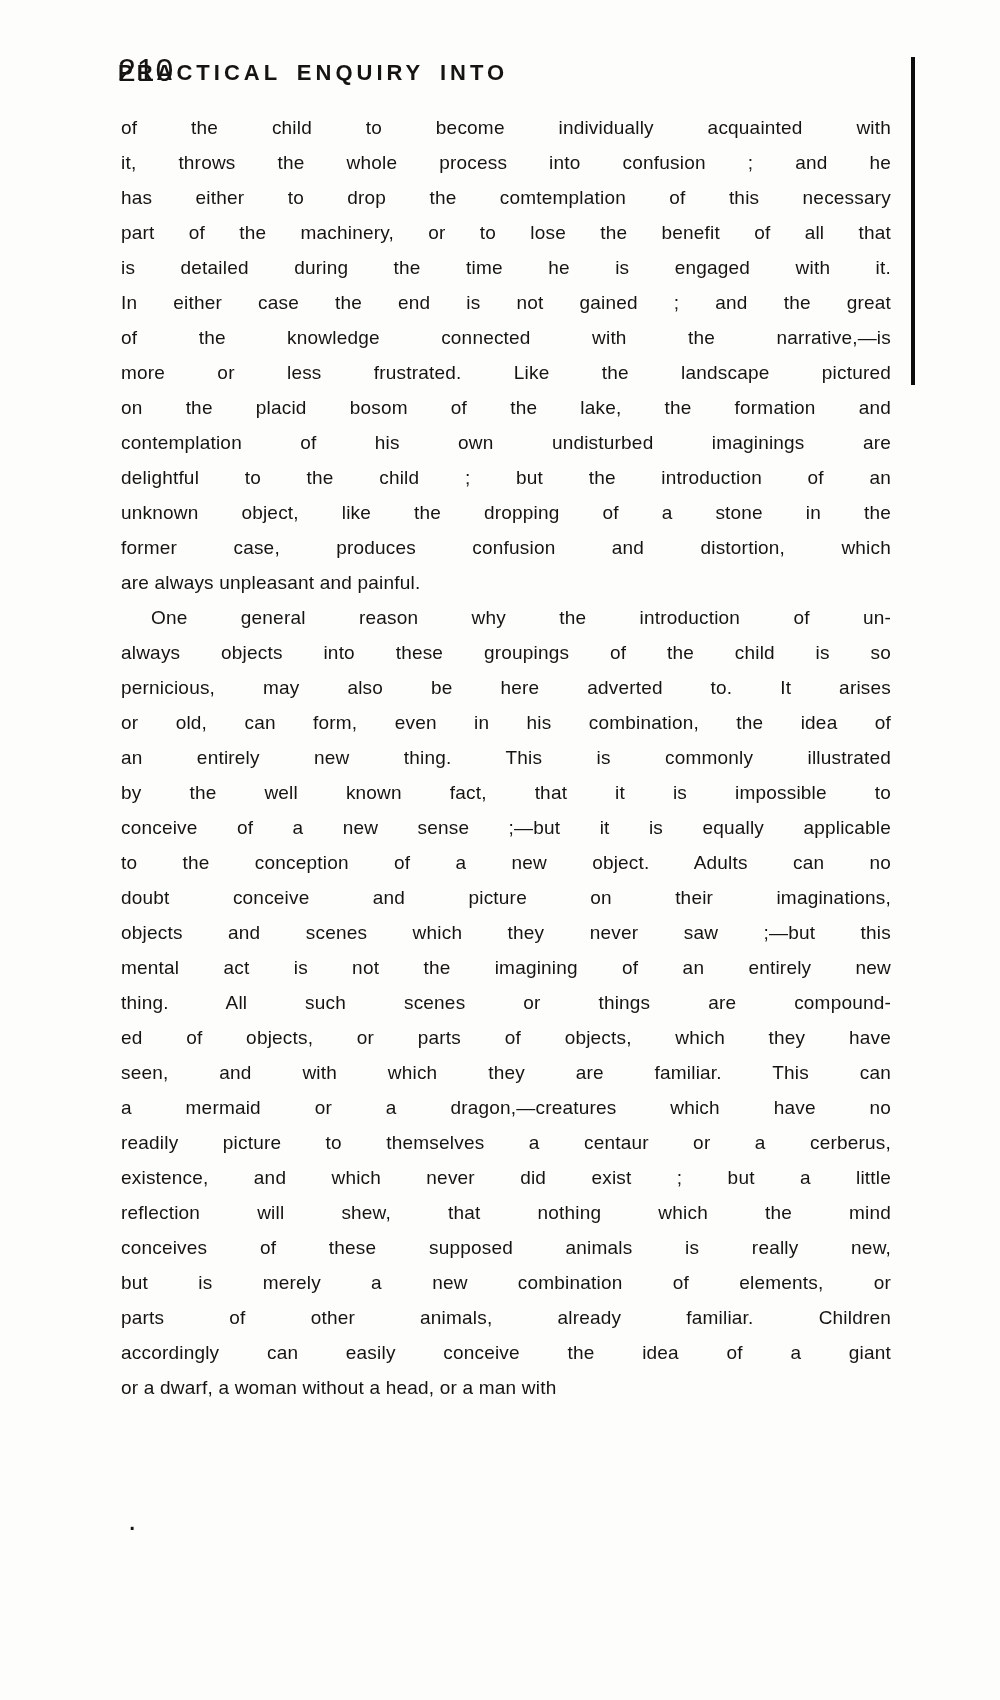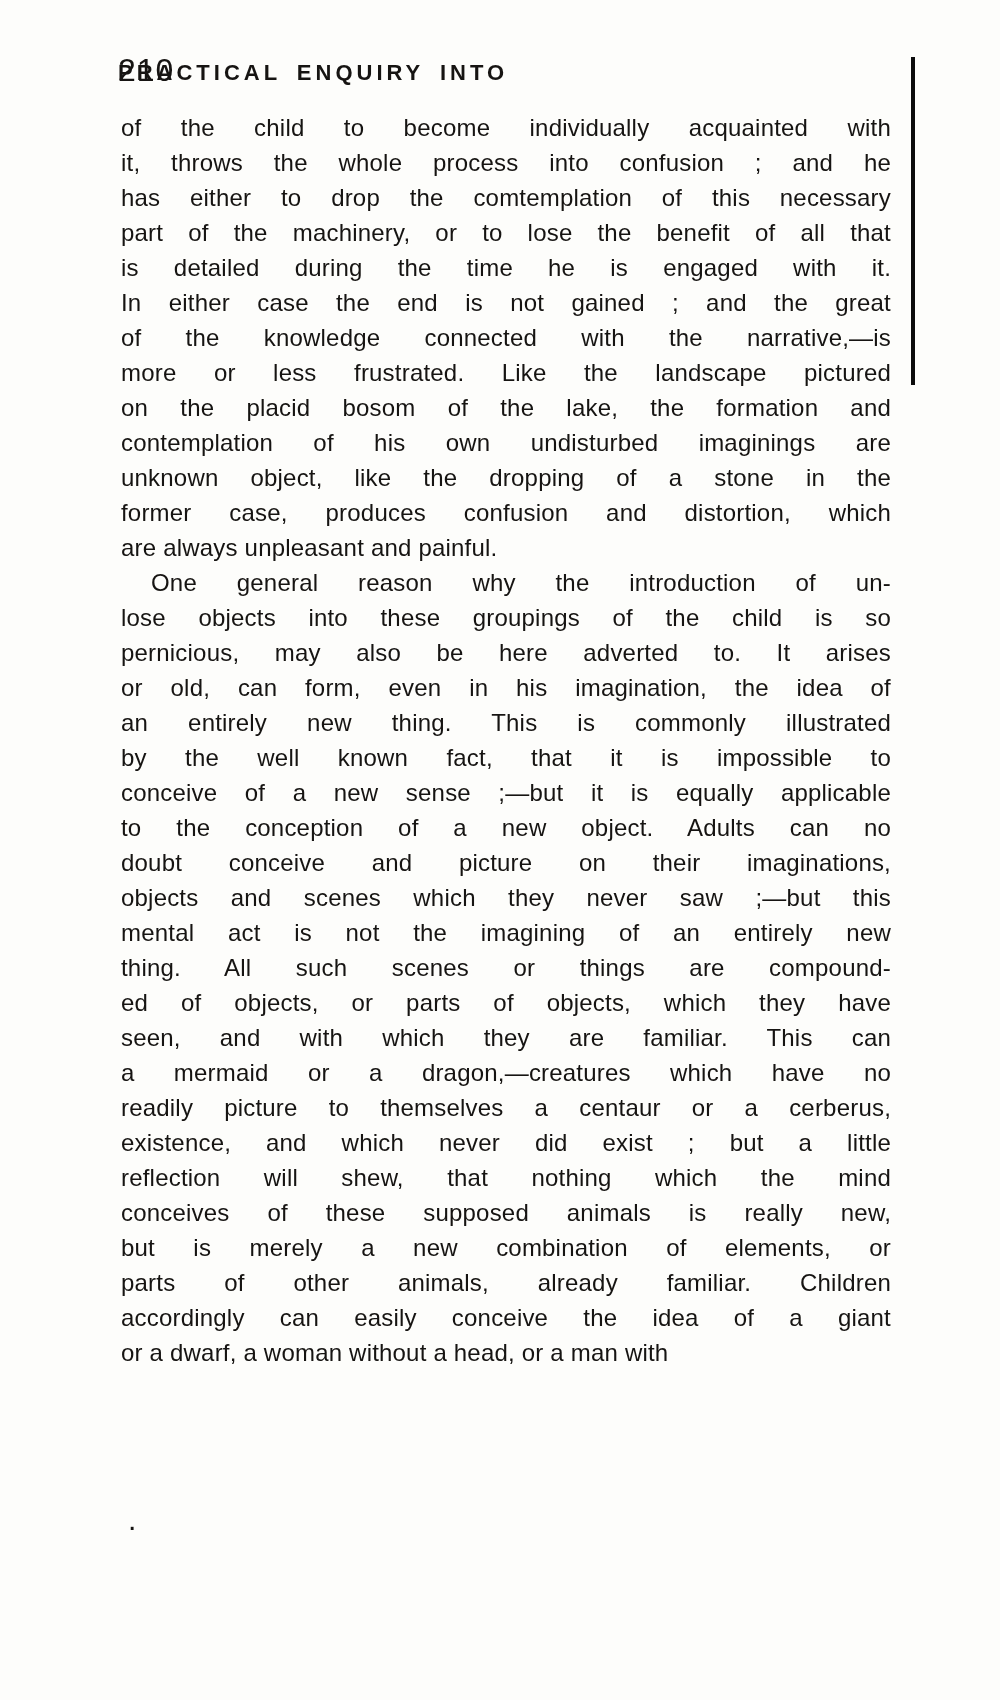--- a/index.html
+++ b/index.html
@@ -41,21 +41,21 @@
     font-weight: bold;
     letter-spacing: 4px;
     word-spacing: 6px;
   }
   
   .text-block {
     position: absolute;
     top: 110px;
     left: 121px;
     width: 770px;
-    font-size: 24px;
+    font-size: 19px;
     line-height: 35px;
   }
   .line {
     text-align: justify;
     text-align-last: justify;
     letter-spacing: 0.2px;
   }
   .line.last {
     text-align-last: left;
   }
@@ -96,27 +96,28 @@
       <div class="line">of the child to become individually acquainted with</div>
       <div class="line">it, throws the whole process into confusion ; and he</div>
       <div class="line">has either to drop the comtemplation of this necessary</div>
       <div class="line">part of the machinery, or to lose the benefit of all that</div>
       <div class="line">is detailed during the time he is engaged with it.</div>
       <div class="line">In either case the end is not gained ; and the great</div>
       <div class="line">of the knowledge connected with the narrative,—is</div>
       <div class="line">more or less frustrated. Like the landscape pictured</div>
       <div class="line">on the placid bosom of the lake, the formation and</div>
       <div class="line">contemplation of his own undisturbed imaginings are</div>
+      <div class="line">delightful to the child ; but the introduction of an</div>
       <div class="line">unknown object, like the dropping of a stone in the</div>
       <div class="line">former case, produces confusion and distortion, which</div>
       <div class="line last">are always unpleasant and painful.</div>
       <div class="line indent">One general reason why the introduction of un-</div>
-      <div class="line">lose objects into these groupings of the child is so</div>
+      <div class="line">always objects into these groupings of the child is so</div>
       <div class="line">pernicious, may also be here adverted to. It arises</div>
-      <div class="line">or old, can form, even in his imagination, the idea of</div>
+      <div class="line">or old, can form, even in his combination, the idea of</div>
       <div class="line">an entirely new thing. This is commonly illustrated</div>
       <div class="line">by the well known fact, that it is impossible to</div>
       <div class="line">conceive of a new sense ;—but it is equally applicable</div>
       <div class="line">to the conception of a new object. Adults can no</div>
       <div class="line">doubt conceive and picture on their imaginations,</div>
       <div class="line">objects and scenes which they never saw ;—but this</div>
       <div class="line">mental act is not the imagining of an entirely new</div>
       <div class="line">thing. All such scenes or things are compound-</div>
       <div class="line">ed of objects, or parts of objects, which they have</div>
       <div class="line">seen, and with which they are familiar. This can</div>

